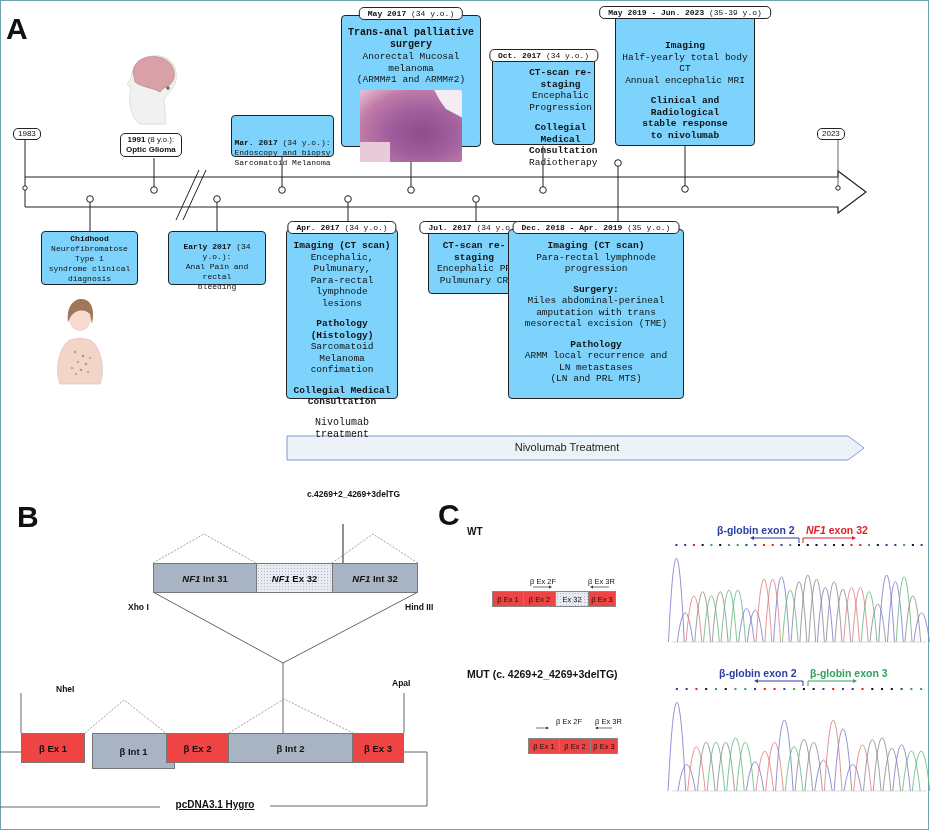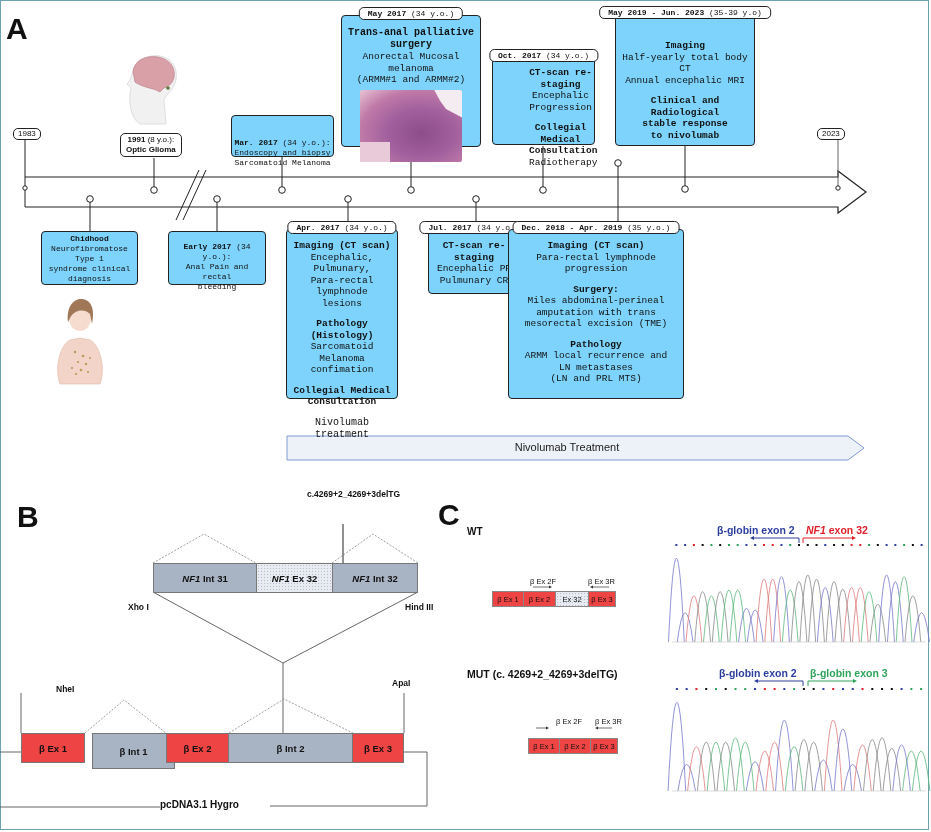--- a/index.html
+++ b/index.html
@@ -236,21 +236,21 @@
 <div class="lbl" style="left:405px;top:602px;">Hind III</div>
 <div class="lbl" style="left:10px;top:684px;padding-left:46px;">NheI</div>
 <div class="lbl" style="left:392px;top:678px;">ApaI</div>
 
 <div class="seg light" style="left:21px;top:733px;width:64px;height:30px;">β Ex 1</div>
 <div class="seg dark" style="left:84px;top:733px;width:83px;height:36px;margin-left:8px;">β Int 1</div>
 <div class="seg light" style="left:166px;top:733px;width:63px;height:30px;">β Ex 2</div>
 <div class="seg dark" style="left:228px;top:733px;width:125px;height:30px;">β Int 2</div>
 <div class="seg light" style="left:352px;top:733px;width:52px;height:30px;">β Ex 3</div>
 
-<div style="position:absolute;left:160px;top:799px;width:110px;font-size:10px;font-weight:bold;">pcDNA3.1 Hygro</div>
+<div style="position:absolute;left:160px;top:799px;width:110px;text-align:center;font-size:10px;font-weight:bold;text-decoration:underline;">pcDNA3.1 Hygro</div>
 
 <div class="panel-letter" style="left:438px;top:498px;">C</div>
 <div style="position:absolute;left:467px;top:526px;font-size:10px;font-weight:bold;">WT</div>
 <div style="position:absolute;left:467px;top:668px;font-size:10.5px;font-weight:bold;text-align:center;">MUT (c. 4269+2_4269+3delTG)</div>
 
 <div style="position:absolute;left:530px;top:577px;font-size:7.5px;">β Ex 2F</div>
 <div style="position:absolute;left:588px;top:577px;font-size:7.5px;">β Ex 3R</div>
 <svg width="931" height="832">
   <line x1="533" y1="587" x2="549" y2="587" stroke="#333" stroke-width="0.7"></line>
   <polygon points="549,585.5 552,587 549,588.5" fill="#333"></polygon>

